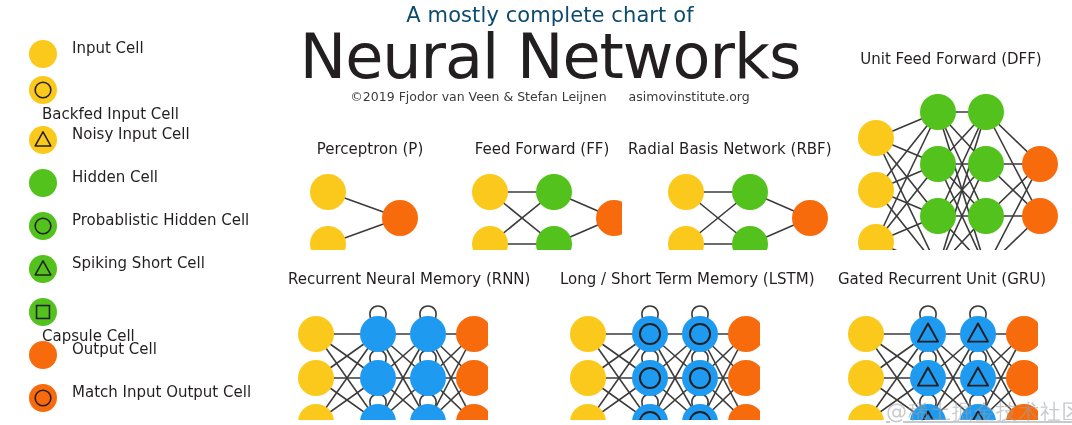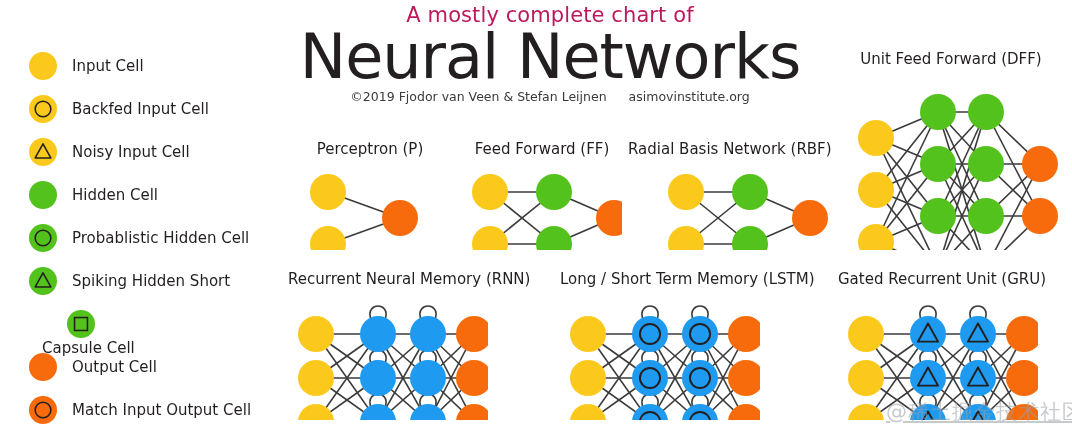--- a/index.html
+++ b/index.html
@@ -5,27 +5,27 @@
   html,body{margin:0;padding:0;background:#ffffff;}
   body{
     width:1072px;height:425px;position:relative;overflow:hidden;
     font-family:"DejaVu Sans","Liberation Sans",sans-serif;
     color:#231f20;
   }
   .canvas{position:absolute;inset:0;}
 
   
   #title-block{position:absolute;left:280px;top:0;width:540px;text-align:center;}
-  #supertitle{font-size:21px;font-weight:400;color:#be185d;letter-spacing:.1px;line-height:26px;margin-top:2px;}
+  #supertitle{font-size:21px;font-weight:400;color:#0c4a6e;letter-spacing:.1px;line-height:26px;margin-top:2px;}
   #maintitle{font-size:62px;font-weight:400;color:#231f20;line-height:62px;letter-spacing:-1px;margin-top:-2px;}
   #credits{margin-top:1px;font-size:12.5px;color:#3a3a3a;display:flex;justify-content:center;gap:22px;}
 
   
   #legend{position:absolute;left:0;top:30px;width:272px;}
-  .legend-item{position:absolute;left:28px;height:30px;display:flex;align-items:center;margin-top:12px;}
+  .legend-item{position:absolute;left:28px;height:30px;display:flex;align-items:flex-start;}
   .legend-swatch{width:30px;height:30px;flex:0 0 30px;position:relative;}
   .legend-label{margin-left:14px;font-size:15px;color:#231f20;white-space:nowrap;}
 
   
   .net{position:absolute;}
   .net-title{position:absolute;left:0;top:0;width:100%;text-align:center;font-size:15px;color:#231f20;white-space:nowrap;}
   .net-svg{position:absolute;left:0;top:22px;}
 
   
   #watermark{
@@ -51,21 +51,21 @@
 
   <div id="legend">
       <div class="legend-item" style="top: 9px;">
         <div class="legend-swatch"><svg width="30" height="30">
             <g>
               <circle cx="15" cy="15" r="14" fill="#FBC91B"></circle>
             </g>
           </svg></div>
         <div class="legend-label">Input Cell</div>
       </div>
-      <div class="legend-item" style="top: 52px;">
+      <div class="legend-item" style="top: 45px; flex-direction: column;">
         <div class="legend-swatch"><svg width="30" height="30">
             <g>
               <circle cx="15" cy="15" r="14" fill="#FBC91B"></circle>
               <circle cx="15" cy="15" r="7.840000000000001" fill="none" stroke="#231f20" stroke-width="1.54"></circle>
             </g>
           </svg></div>
         <div class="legend-label">Backfed Input Cell</div>
       </div>
       <div class="legend-item" style="top: 95px;">
         <div class="legend-swatch"><svg width="30" height="30">
@@ -93,21 +93,21 @@
           </svg></div>
         <div class="legend-label">Probablistic Hidden Cell</div>
       </div>
       <div class="legend-item" style="top: 224px;">
         <div class="legend-swatch"><svg width="30" height="30">
             <g>
               <circle cx="15" cy="15" r="14" fill="#53C21D"></circle>
               <polygon points="15,6.767999999999999 7.1796,20.92704 22.8204,20.92704" fill="none" stroke="#231f20" stroke-width="1.54" stroke-linejoin="round"></polygon>
             </g>
           </svg></div>
-        <div class="legend-label">Spiking Hidden Short</div>
+        <div class="legend-label">Spiking Short Cell</div>
       </div>
       <div class="legend-item" style="top: 267px; flex-direction: column;">
         <div class="legend-swatch"><svg width="30" height="30">
             <g>
               <circle cx="15" cy="15" r="14" fill="#53C21D"></circle>
               <rect x="8.532" y="8.532" width="12.936" height="12.936" fill="none" stroke="#231f20" stroke-width="1.54"></rect>
             </g>
           </svg></div>
         <div class="legend-label">Capsule Cell</div>
       </div>

